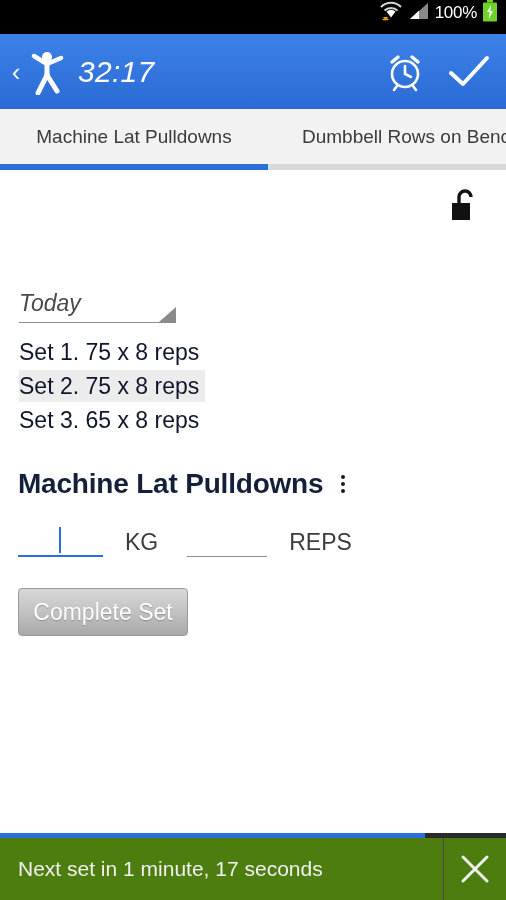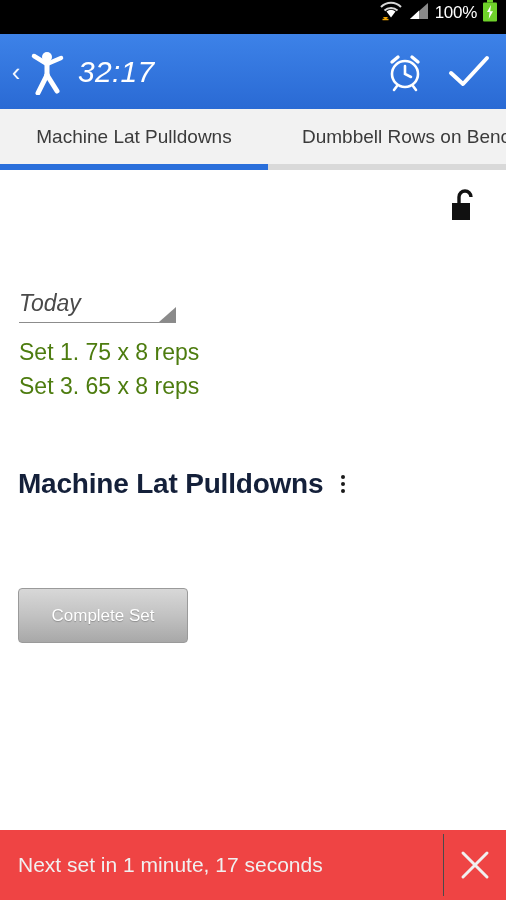--- a/index.html
+++ b/index.html
@@ -176,21 +176,21 @@
   }
 
   .set-list {
     position: absolute;
     left: 19px;
     top: 166px;
     width: 330px;
   }
   .set-line {
     font-size: 23px;
-    color: #4d7c0f;
+    color: #0f172a;
     line-height: 30px;
     padding: 1px 4px 1px 0px;
     display: inline-block;
   }
   .set-line.highlight {
     background: #ececec;
     padding-right: 6px;
   }
   .set-row { line-height: 30px; }
 
@@ -261,26 +261,26 @@
     color: #3c3c3c;
     margin-left: 22px;
     padding-bottom: 1px;
   }
 
   .complete-btn {
     position: absolute;
     left: 18px;
     top: 418px;
     width: 170px;
-    height: 55px;
+    height: 48px;
     border: 1px solid #9a9a9a;
     border-radius: 4px;
     background: linear-gradient(to bottom, #d8d8d8 0%, #c2c2c2 50%, #a8a8a8 100%);
     color: #ffffff;
-    font-size: 17px;
+    font-size: 23px;
     display: flex;
     align-items: center;
     justify-content: center;
     box-sizing: border-box;
     text-shadow: 0 1px 1px rgba(0,0,0,0.25);
   }
 
   
   .bottom-progress {
     position: absolute;
@@ -293,22 +293,22 @@
   .bottom-progress .fill {
     height: 100%;
     width: 84%;
     background: #2a6fdb;
   }
   .bottombar {
     position: absolute;
     left: 0;
     right: 0;
     bottom: 0;
-    height: 70px;
-    background: #ef4444;
+    height: 62px;
+    background: #4d7c0f;
     display: flex;
     align-items: center;
     box-sizing: border-box;
   }
   .bb-text {
     color: #f0f0f0;
     font-size: 21px;
     padding-left: 18px;
     flex: 1 1 auto;
   }
@@ -411,32 +411,41 @@
 
   <div class="today-row">
     <div class="today-label">Today</div>
     <div class="today-underline">
       <div class="today-caret"></div>
     </div>
   </div>
 
   <div class="set-list">
     <div class="set-row"><span class="set-line">Set 1. 75 x 8 reps</span></div>
+    <div class="set-row"><span class="set-line highlight">Set 2. 75 x 8 reps</span></div>
     <div class="set-row"><span class="set-line">Set 3. 65 x 8 reps</span></div>
   </div>
 
   <div class="exercise-title-row">
     <div class="exercise-title">Machine Lat Pulldowns</div>
     <div class="overflow-dots">
       <i></i>
         <i></i>
         <i></i>
     </div>
   </div>
 
+  <div class="entry-row">
+    <div class="field-weight">
+      <span class="caret-bar"></span>
+    </div>
+    <div class="unit-label">KG</div>
+    <div class="field-reps"></div>
+    <div class="reps-label">REPS</div>
+  </div>
 
   <div class="complete-btn">Complete Set</div>
 
 </div>
 
 <div class="bottom-progress">
   <div class="fill" style="width: 84%;"></div>
 </div>
 <div class="bottombar">
   <div class="bb-text">Next set in 1 minute, 17 seconds</div>

